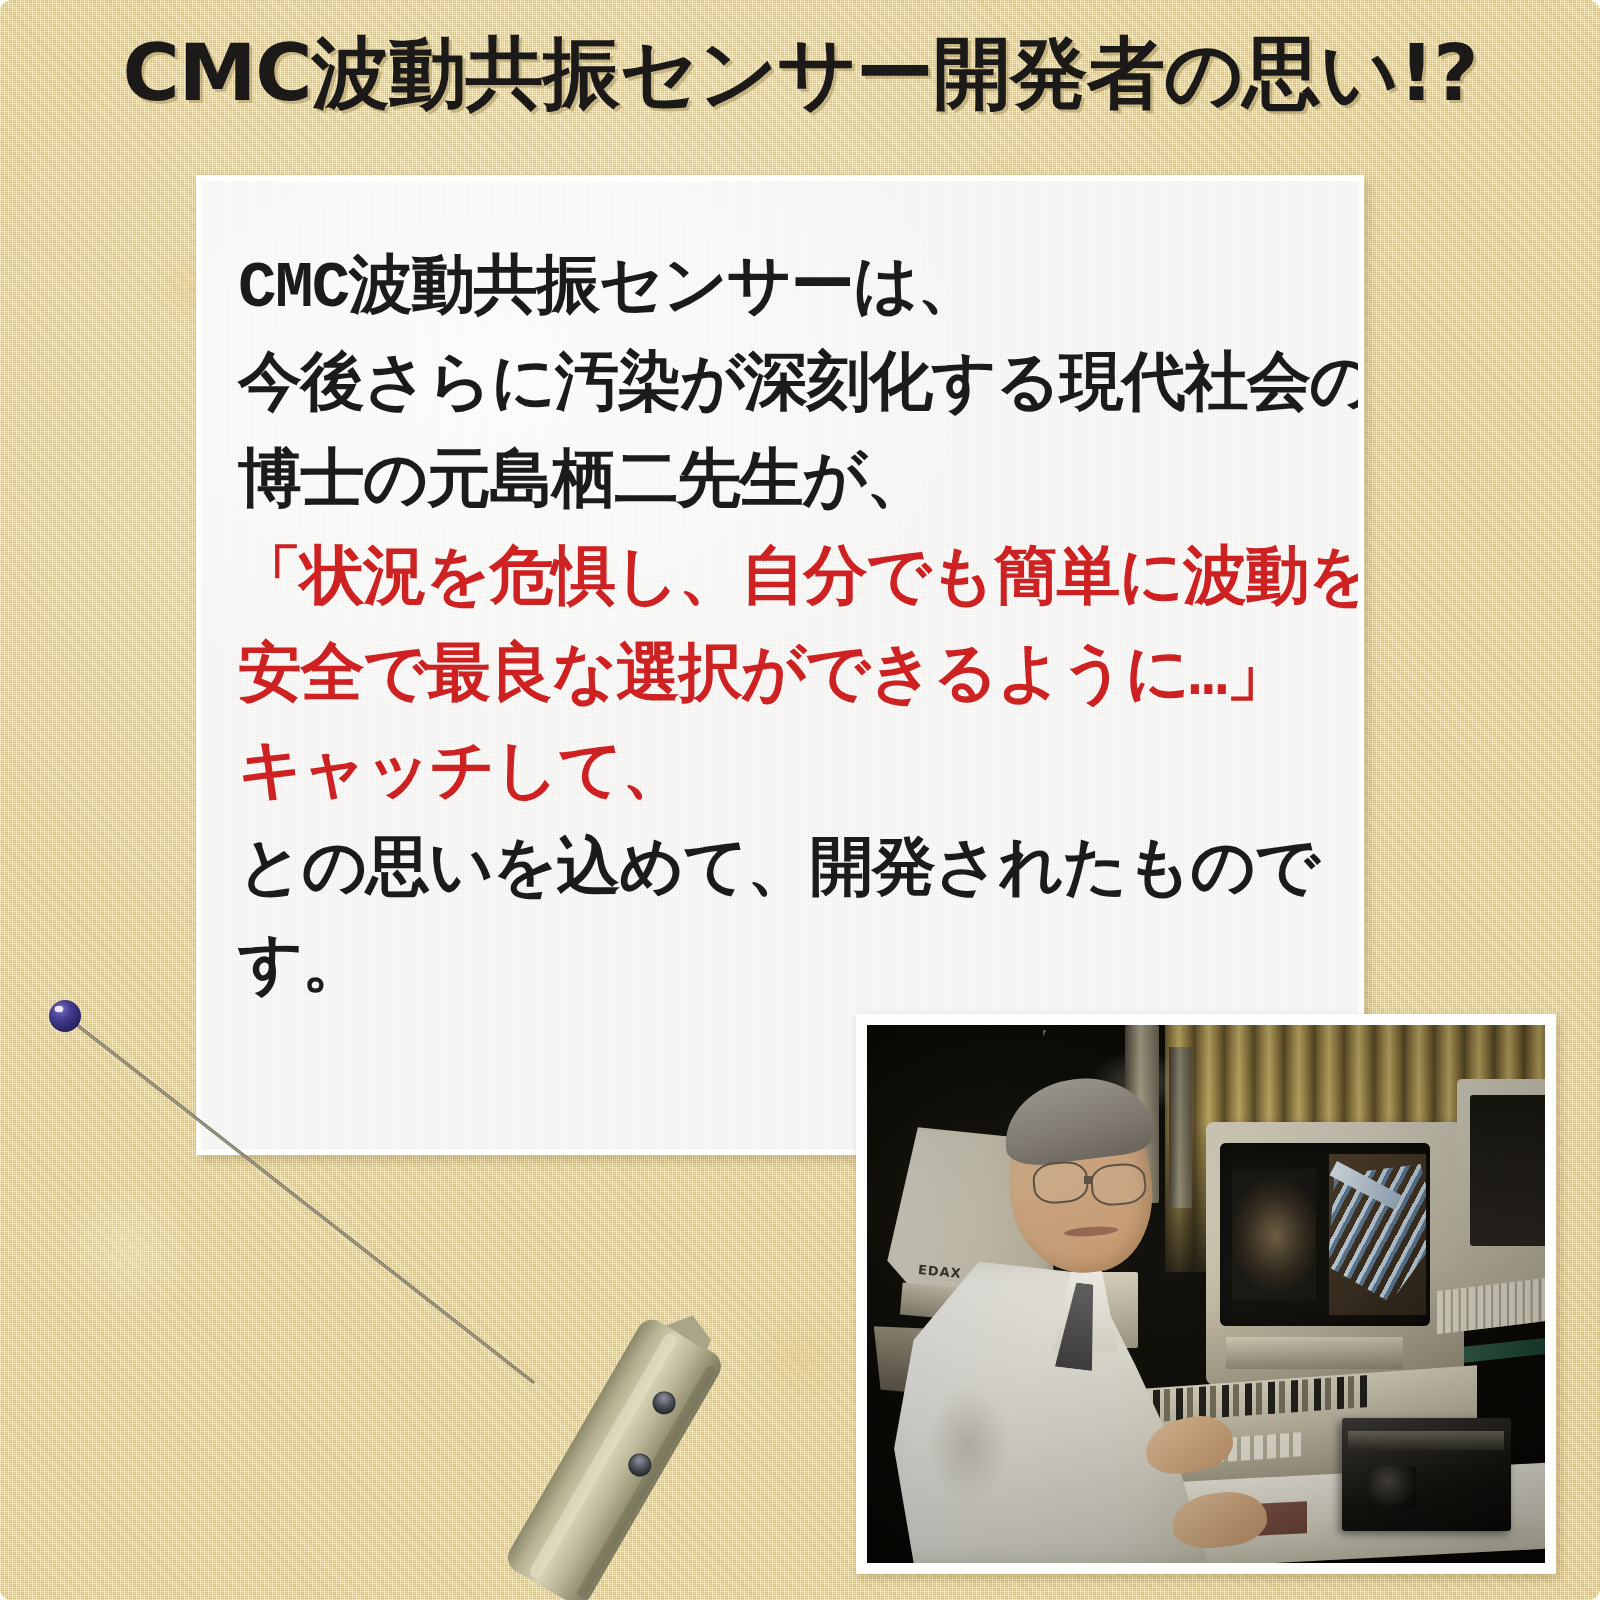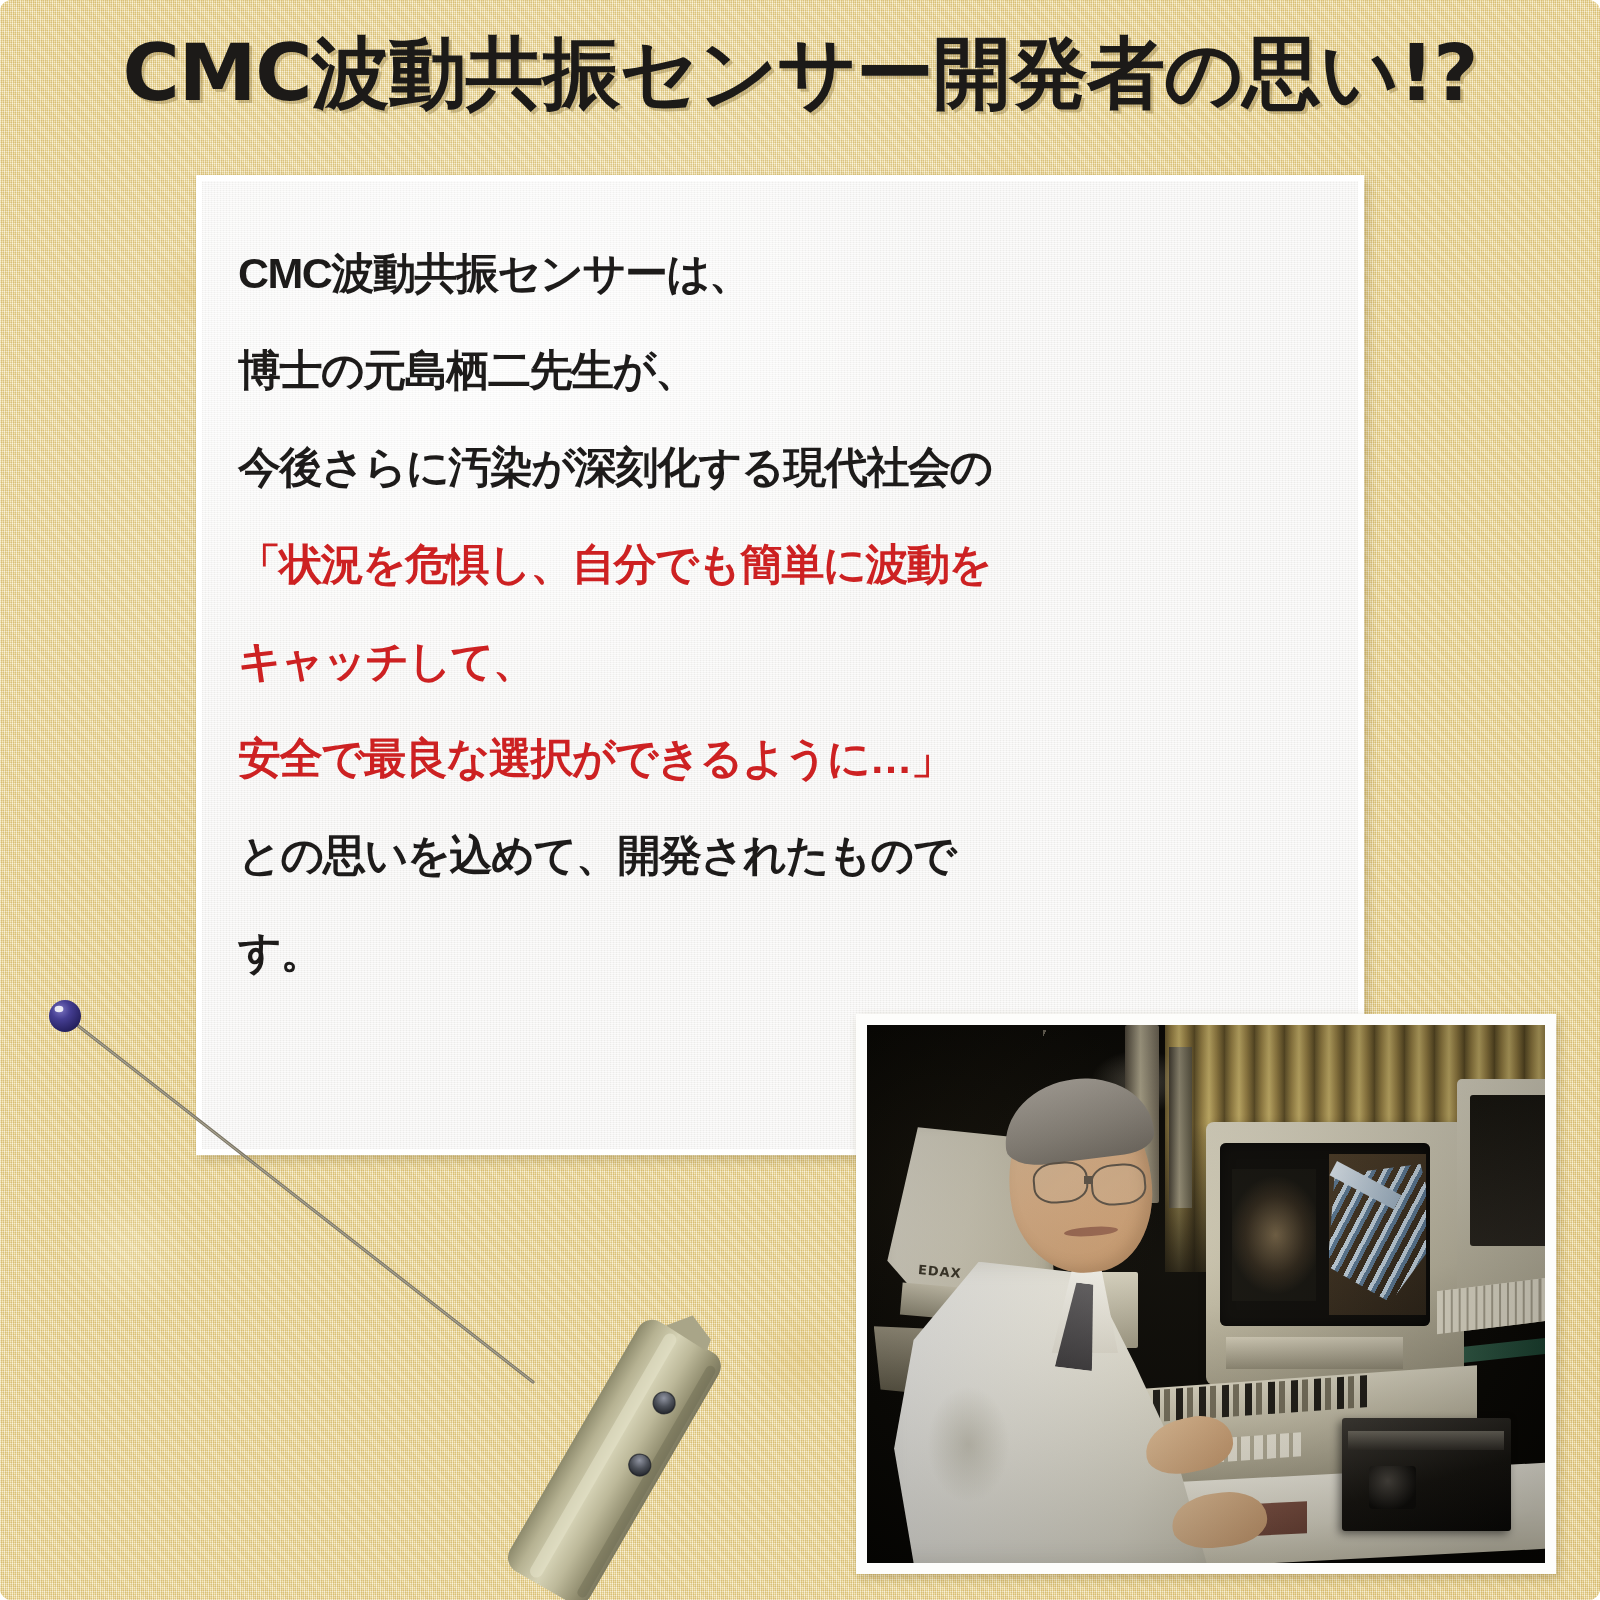--- a/index.html
+++ b/index.html
@@ -103,25 +103,25 @@
         rgba(255,255,255,0.5) 1px, rgba(255,255,255,0.5) 2px),
       repeating-linear-gradient(90deg,
         rgba(0,0,0,0.010) 0px, rgba(0,0,0,0.010) 1px,
         rgba(255,255,255,0.45) 1px, rgba(255,255,255,0.45) 3px),
       radial-gradient(ellipse 700px 500px at 25% 20%, rgba(255,255,255,0.85), rgba(255,255,255,0) 70%);
     overflow: hidden;
   }
   #body-text {
     position: absolute;
     left: 36px;
-    top: 44px;
+    top: 60px;
     width: 1110px;
-    font-family: Liberation Sans, sans-serif;
+    font-family: Liberation Mono, monospace;
     font-weight: bold;
-    font-size: 43px;
+    font-size: 64px;
     line-height: 97px;
     color: #1d1b1a;
     letter-spacing: -1.5px;
     white-space: nowrap;
   }
   #body-text .ln { display: block; }
   #body-text .red { color: #cd2122; }
 
   
   #photo-frame {
@@ -433,25 +433,25 @@
 
   <div class="bg-weave"></div>
   <div class="bg-mottle"></div>
 
   <div id="title">CMC波動共振センサー開発者の思い!?</div>
 
   <div id="card">
     <div id="card-paper">
       <div id="body-text">
         <span class="ln">CMC波動共振センサーは、</span>
+        <span class="ln">今後さらに汚染が深刻化する現代社会の</span>
         <span class="ln">博士の元島栖二先生が、</span>
-        <span class="ln">今後さらに汚染が深刻化する現代社会の</span>
         <span class="ln red">「状況を危惧し、自分でも簡単に波動を</span>
+        <span class="ln red">安全で最良な選択ができるように…」</span>
         <span class="ln red">キャッチして、</span>
-        <span class="ln red">安全で最良な選択ができるように…」</span>
         <span class="ln">との思いを込めて、開発されたもので</span>
         <span class="ln">す。</span>
       </div>
     </div>
   </div>
 
   <div id="photo-frame">
     <div id="photo">
       <div class="ph-dark"></div>
       <div class="ph-columns"></div>

